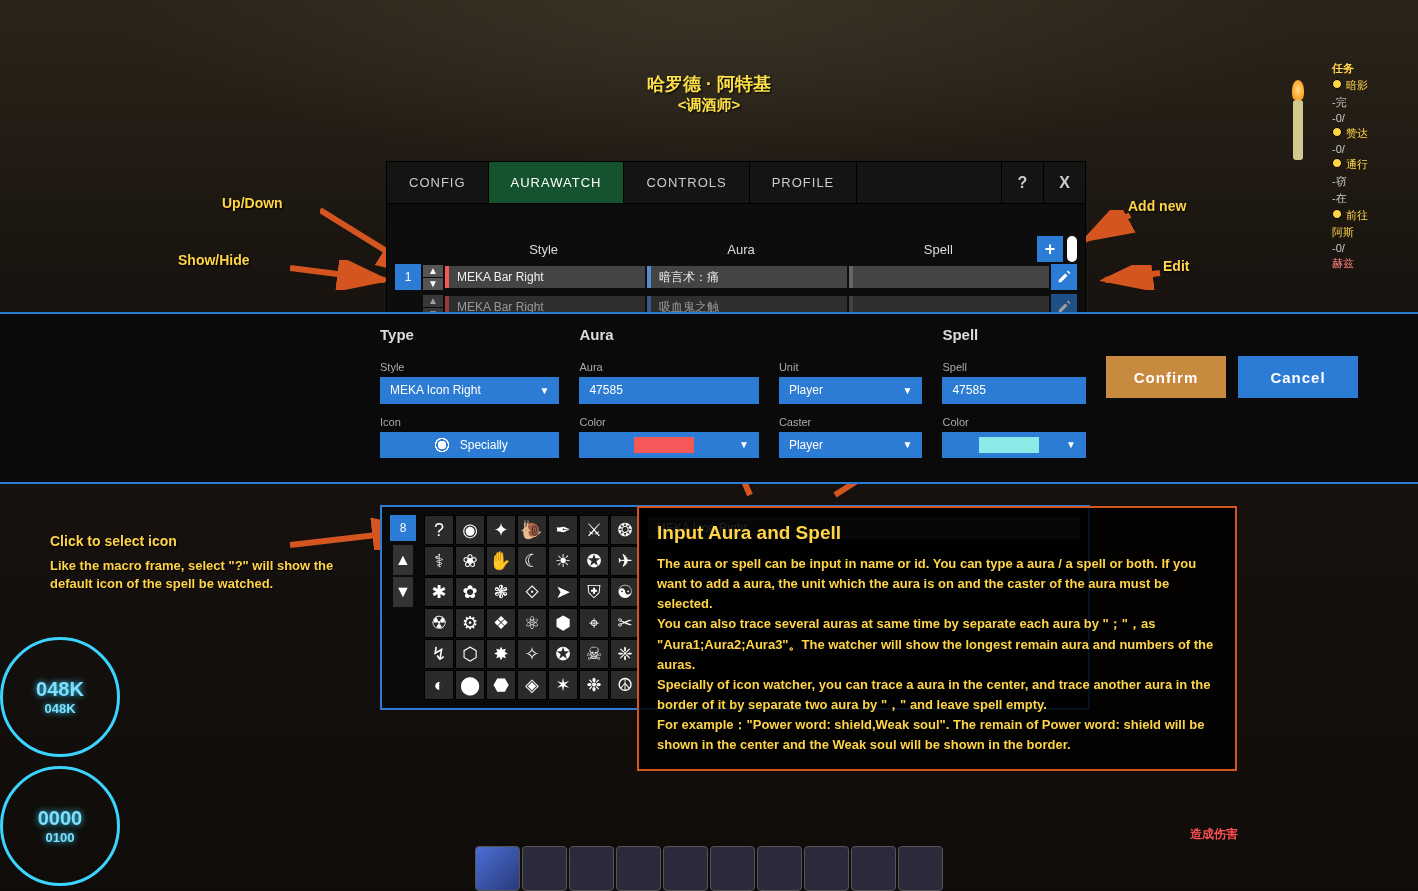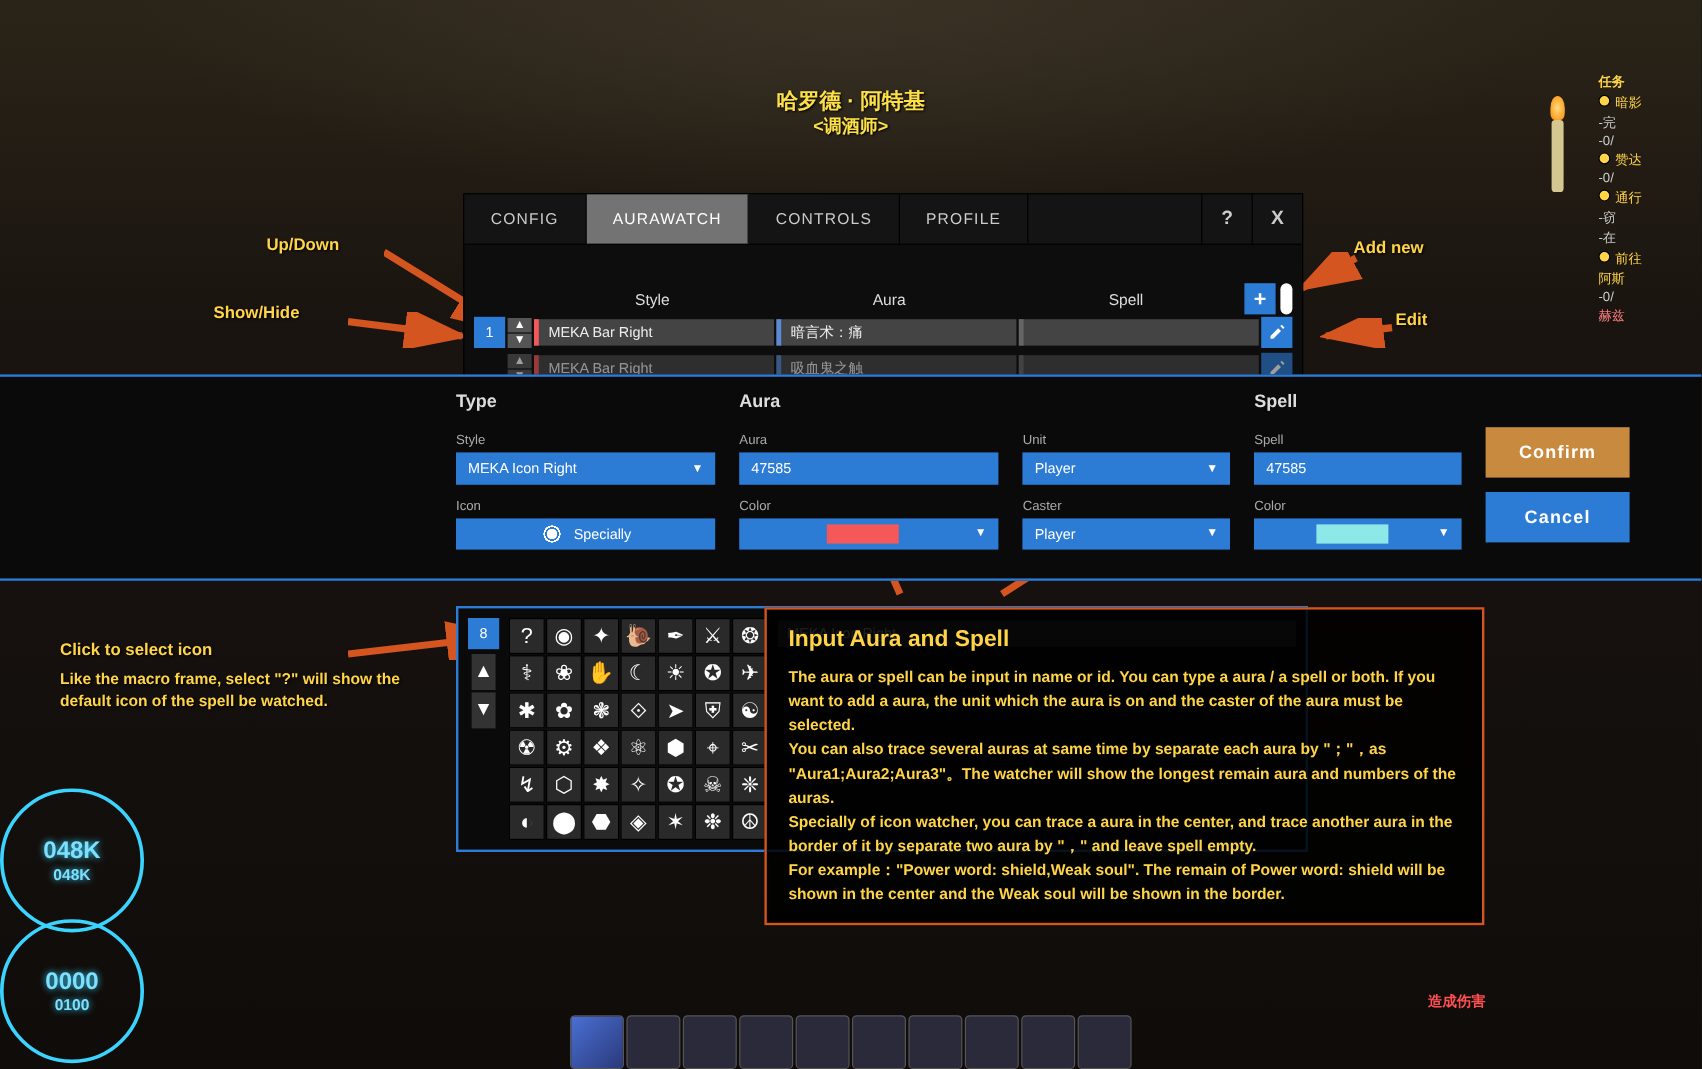--- a/index.html
+++ b/index.html
@@ -4,21 +4,21 @@
 <style>
 *{box-sizing:border-box;margin:0;padding:0;font-family:Arial,sans-serif}
 body{width:1418px;height:891px;background:#1a1512;position:relative;overflow:hidden;color:#fff}
 .bg{position:absolute;inset:0;background:linear-gradient(180deg,#2a2418 0%,#1a1410 30%,#0f0c0a 100%)}
 .bg::before{content:"";position:absolute;top:0;left:0;right:0;height:200px;background:radial-gradient(ellipse at 50% 0%,#3a3225 0%,transparent 60%)}
 .npc-name{position:absolute;top:72px;left:50%;transform:translateX(-50%);text-align:center;color:#fde047;font-size:18px;font-weight:bold;text-shadow:1px 1px 2px #000}
 .npc-name .sub{font-size:15px}
 .main-window{position:absolute;top:161px;left:386px;width:700px;background:#0d0d0d;border:1px solid #000}
 .tabs{display:flex;height:42px;background:#141414;border-bottom:1px solid #000}
 .tab{padding:0 22px;display:flex;align-items:center;font-size:13px;font-weight:normal;color:#ccc;cursor:pointer;letter-spacing:1px;border-right:1px solid #000}
-.tab.active{background:#737373;color:#fff}
+.tab.active{background:#14532d;color:#fff}
 .tab-right{margin-left:auto;display:flex}
 .tab-btn{width:42px;height:42px;display:flex;align-items:center;justify-content:center;font-size:16px;font-weight:bold;color:#ccc;cursor:pointer;border-left:1px solid #000}
 .headers{display:flex;height:30px;align-items:center;margin-top:30px;padding:0 8px}
 .hcol{flex:1;text-align:center;font-size:13px;color:#ddd}
 .h-idx{width:50px;flex:none}
 .add-btn{width:26px;height:26px;background:#2c7bd4;display:flex;align-items:center;justify-content:center;cursor:pointer;font-size:18px;font-weight:bold}
 .scroll-ind{width:10px;height:26px;background:#fff;border-radius:5px;margin-left:4px}
 .row{display:flex;height:26px;align-items:center;padding:0 8px;gap:2px;margin-bottom:4px}
 .idx-btn{width:26px;height:26px;background:#2c7bd4;color:#fff;display:flex;align-items:center;justify-content:center;font-size:12px;cursor:pointer}
 .arrow-col{width:20px;display:flex;flex-direction:column;gap:1px}
@@ -31,21 +31,21 @@
 .detail-panel{position:absolute;top:312px;left:0;right:0;height:172px;background:#0a0a0a;border-top:2px solid #2c7bd4;border-bottom:2px solid #2c7bd4;padding:12px 60px 12px 380px;display:flex;gap:20px}
 .dcol{flex:1;display:flex;flex-direction:column}
 .dcol-title{font-size:15px;color:#ddd;margin-bottom:18px;font-weight:bold}
 .dlabel{font-size:11px;color:#aaa;margin-bottom:4px}
 .dinput{height:28px;background:#2c7bd4;border:none;color:#fff;padding:0 10px;font-size:12px;margin-bottom:12px;display:flex;align-items:center;justify-content:space-between;cursor:pointer}
 .dinput .arr{font-size:10px}
 .dinput.icon-sel{justify-content:center;gap:8px}
 .dinput.icon-sel::before{content:"";width:20px;height:20px;background:radial-gradient(circle,#fff 30%,transparent 31%),radial-gradient(circle,transparent 40%,#fff 41%,#fff 50%,transparent 51%);border-radius:50%}
 .color-swatch{width:60px;height:16px;background:#f45858;margin:0 auto}
 .color-swatch.cyan{background:#8de8e8}
-.btn-col{display:flex;flex-direction:column;gap:12px;padding-top:30px}
+.btn-col{display:flex;flex-direction:row;gap:12px;padding-top:30px}
 .big-btn{width:120px;height:42px;display:flex;align-items:center;justify-content:center;font-size:15px;font-weight:bold;cursor:pointer;letter-spacing:1px}
 .big-btn.confirm{background:#c88a3e;color:#fff}
 .big-btn.cancel{background:#2c7bd4;color:#fff}
 .icon-picker{position:absolute;top:505px;left:380px;width:710px;background:#0a0a0a;border:2px solid #2c7bd4;padding:8px;display:flex;gap:8px}
 .picker-left{display:flex;flex-direction:column;gap:4px;align-items:center}
 .picker-idx{width:26px;height:26px;background:#2c7bd4;display:flex;align-items:center;justify-content:center;font-size:12px}
 .picker-arrows{display:flex;flex-direction:column;gap:2px}
 .picker-arrow{width:20px;height:30px;background:#333;cursor:pointer;display:flex;align-items:center;justify-content:center}
 .icon-grid{display:grid;grid-template-columns:repeat(7,30px);grid-auto-rows:30px;gap:1px}
 .icon-cell{background:#2a2a2a;border:1px solid #000;display:flex;align-items:center;justify-content:center;cursor:pointer;font-size:18px;color:#fff}
@@ -57,21 +57,21 @@
 .arrow-svg{position:absolute;pointer-events:none}
 .info-box{position:absolute;top:506px;left:637px;width:600px;background:rgba(0,0,0,0.85);border:2px solid #d4551f;padding:14px 18px;color:#ffd447}
 .info-title{font-size:19px;font-weight:bold;margin-bottom:10px}
 .info-body{font-size:13px;line-height:1.55;font-weight:bold}
 .quest-tracker{position:absolute;top:60px;right:0;width:90px;color:#ffd447;font-size:11px}
 .quest-tracker div{padding:1px 4px}
 .quest-h{color:#ffd447;font-weight:bold}
 .quest-line{color:#ccc;padding-left:12px}
 .quest-marker{display:inline-block;width:10px;height:10px;border-radius:50%;background:#ffd447;margin-right:4px;border:1px solid #000}
 .player-frame{position:absolute;left:0;width:120px;height:120px;border-radius:50%;border:3px solid #3bd4ff;display:flex;align-items:center;justify-content:center;flex-direction:column}
-.player-frame.top{bottom:114px}
+.player-frame.top{bottom:134px}
 .player-frame.bot{bottom:5px}
 .pf-val{color:#7de0ff;font-size:20px;font-weight:bold;text-shadow:0 0 6px #3bd4ff}
 .action-bar{position:absolute;bottom:0;left:50%;transform:translateX(-50%);display:flex;gap:2px}
 .ab-slot{width:45px;height:45px;background:#2a2a3a;border:1px solid #555;border-radius:4px}
 .dmg-text{position:absolute;bottom:48px;right:180px;color:#ff5050;font-size:12px;font-weight:bold}
 .candle{position:absolute;top:60px;right:100px;width:40px;height:100px}
 .candle::before{content:"";position:absolute;bottom:0;left:15px;width:10px;height:60px;background:#d4c890;border-radius:3px}
 .candle::after{content:"";position:absolute;bottom:60px;left:14px;width:12px;height:20px;background:radial-gradient(ellipse,#ffdd80,#ff8800);border-radius:50% 50% 30% 30%}
 </style>
 </head>

